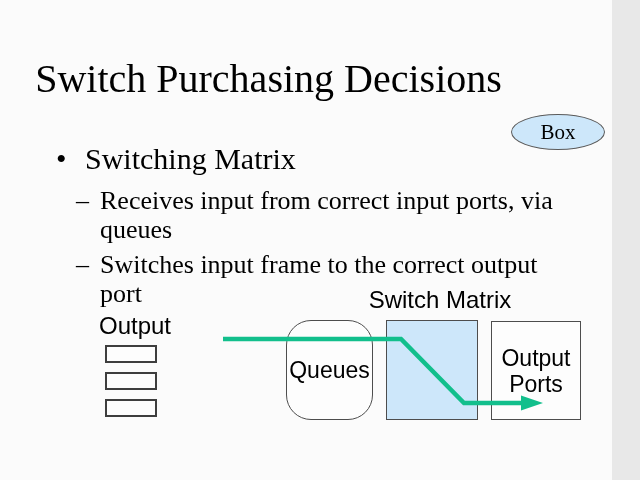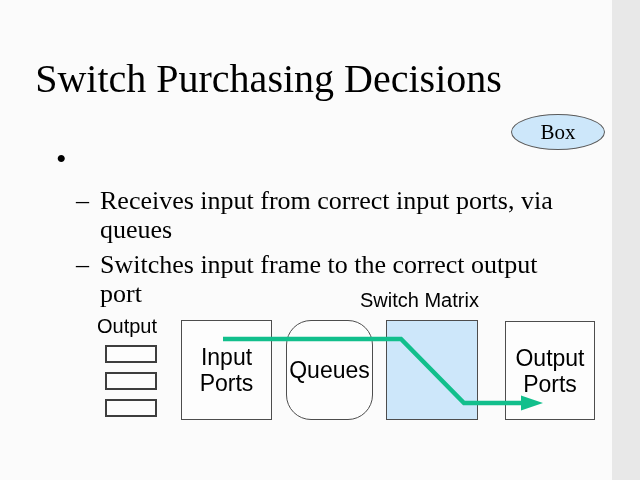--- a/index.html
+++ b/index.html
@@ -41,76 +41,74 @@
     position:absolute;left:76px;width:484px;
     display:flex;font-size:26px;line-height:29px;
   }
   .bullet2 .marker{width:24px;flex:0 0 24px;}
   .bullet2 .btext{width:458px;}
   .sub1{top:186px;}
   .sub2{top:250px;}
   
   .dlabel{
     position:absolute;font-family:"Liberation Sans", sans-serif;
-    font-size:20px;line-height:22px;
+    font-size:24px;line-height:22px;text-align:center;
   }
   .matrix-label{left:360px;top:289px;width:160px;}
   .frames-label{left:97px;top:315px;width:76px;}
   .frame-rect{
     position:absolute;left:105px;width:52px;height:18px;
     box-sizing:border-box;background:#FDFDFD;border:2px solid #3E3E3E;
   }
   .fr1{top:345px;}.fr2{top:372px;}.fr3{top:399px;}
   .dbox{
     position:absolute;box-sizing:border-box;
     background:#FDFDFD;border:1px solid var(--border-gray);
     display:flex;align-items:center;justify-content:center;text-align:center;
     font-family:"Liberation Sans", sans-serif;font-size:23px;line-height:26px;
   }
   .box-input{left:181px;top:320px;width:91px;height:100px;}
   .box-queues{left:286px;top:320px;width:87px;height:100px;border-radius:25px;}
   .box-matrix{left:386px;top:320px;width:92px;height:100px;background:var(--light-blue);}
-  .box-output{left:491px;top:321px;width:90px;height:99px;margin-left:14px;}
+  .box-output{left:491px;top:321px;width:90px;height:99px;}
   .flow-svg{position:absolute;left:0;top:0;width:640px;height:480px;pointer-events:none;}
 </style>
 </head>
 <body>
 
 <div class="slide">
 
   <div class="title">Switch Purchasing Decisions</div>
 
   <div class="badge">
     <span>Box</span>
   </div>
 
   <div class="bullet1">
     <span class="marker">•</span>
+    <span class="btext">Switching Matrix</span>
   </div>
 
   <div class="bullet2 sub1">
     <span class="marker">–</span>
     <span class="btext">Receives input from correct input ports, via queues</span>
   </div>
 
   <div class="bullet2 sub2">
     <span class="marker">–</span>
     <span class="btext">Switches input frame to the correct output port</span>
   </div>
 
   <div class="dlabel matrix-label">Switch Matrix</div>
   <div class="dlabel frames-label">Output</div>
 
   <div class="frame-rect fr1"></div>
   <div class="frame-rect fr2"></div>
   <div class="frame-rect fr3"></div>
 
-  <div class="dbox box-input">
-    <span>Input Ports</span>
-  </div>
   <div class="dbox box-queues">
     <span>Queues</span>
   </div>
   <div class="dbox box-matrix">
     <span></span>
   </div>
   <div class="dbox box-output">
     <span>Output Ports</span>
   </div>
 

